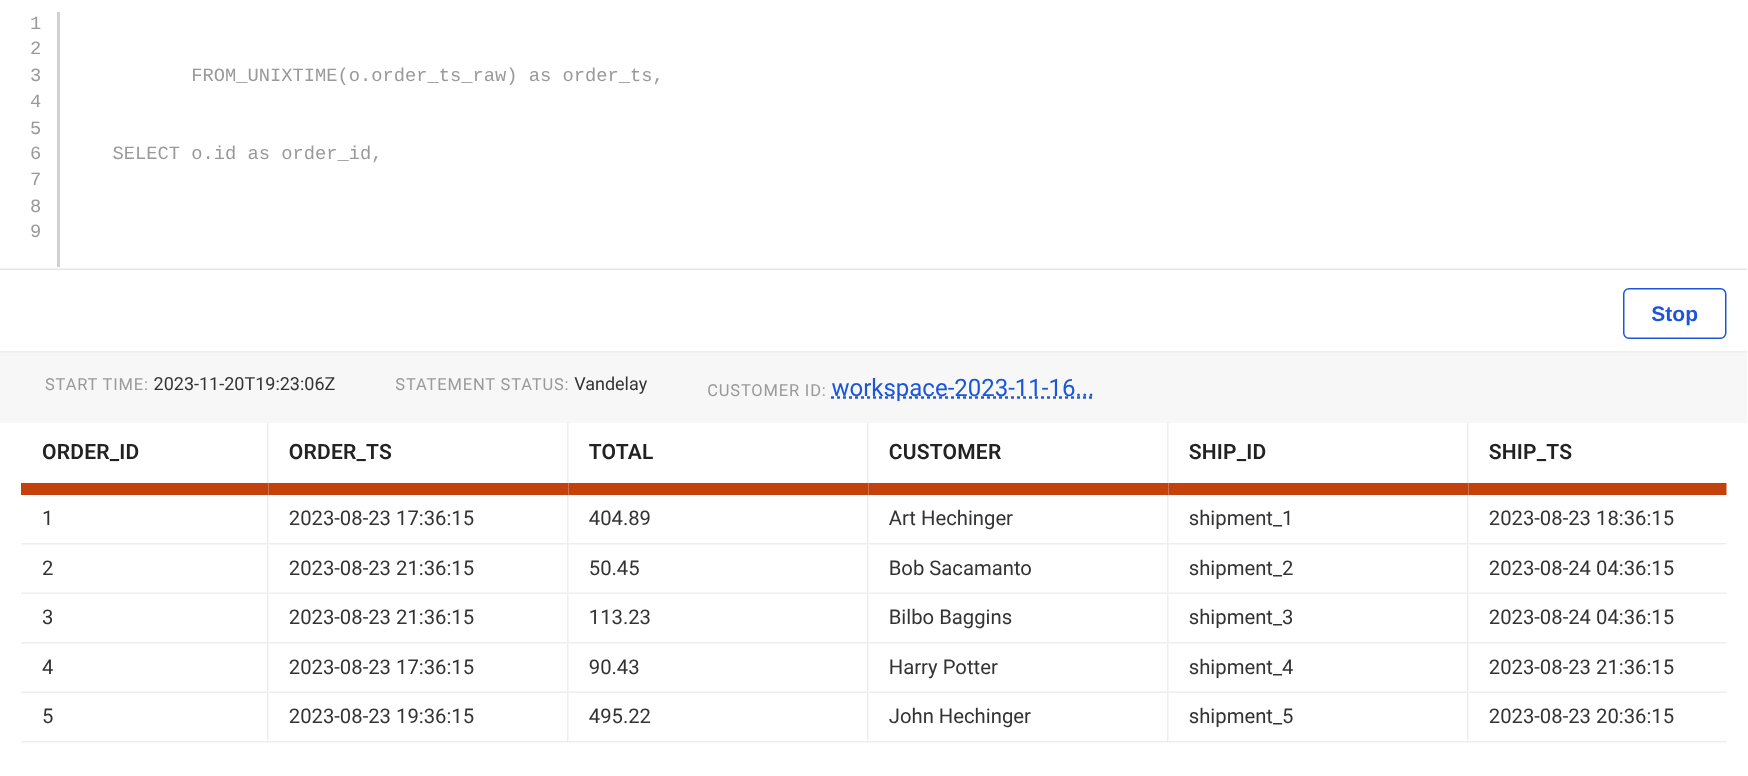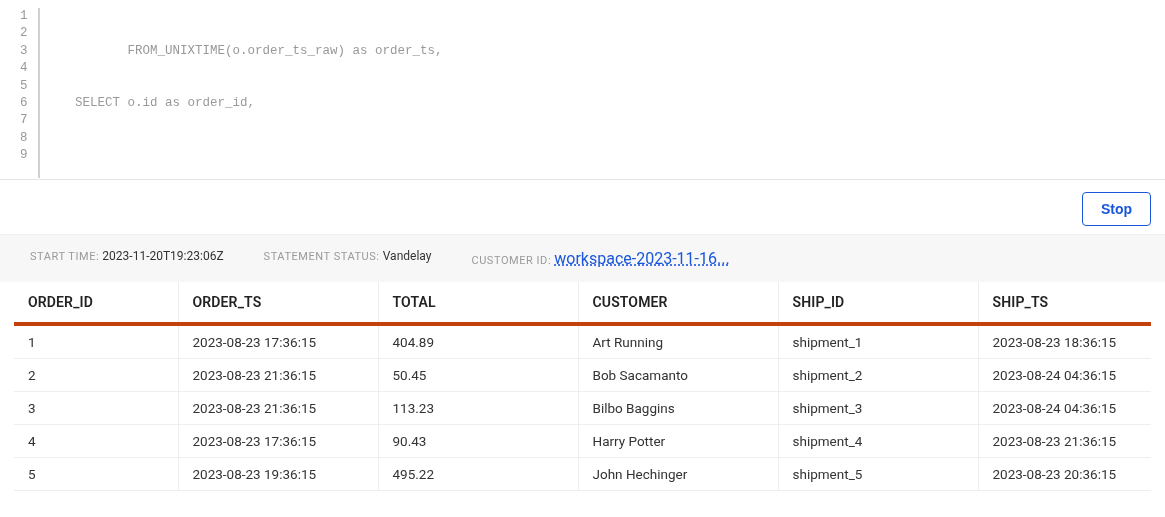--- a/index.html
+++ b/index.html
@@ -95,21 +95,21 @@
     .results-table {
       width: 100%;
       border-collapse: collapse;
       font-size: 13.5px;
     }
     .results-table thead th {
       text-align: left;
       padding: 12px 10px 12px 14px;
       font-weight: 600;
       color: #222;
-      border-bottom: 4px solid #c2410c;
+      border-bottom: 8px solid #c2410c;
       border-right: 1px solid #eee;
       letter-spacing: 0.01em;
       font-size: 14px;
     }
     .results-table thead th:last-child {
       border-right: none;
     }
     .results-table tbody td {
       padding: 8px 10px 8px 14px;
       border-bottom: 1px solid #eee;
@@ -195,21 +195,21 @@
       <th class="col-customer">CUSTOMER</th>
       <th class="col-shipid">SHIP_ID</th>
       <th>SHIP_TS</th>
     </tr>
   </thead>
   <tbody>
     <tr>
       <td>1</td>
       <td>2023-08-23 17:36:15</td>
       <td>404.89</td>
-      <td>Art Running</td>
+      <td>Art Hechinger</td>
       <td>shipment_1</td>
       <td>2023-08-23 18:36:15</td>
     </tr>
     <tr>
       <td>2</td>
       <td>2023-08-23 21:36:15</td>
       <td>50.45</td>
       <td>Bob Sacamanto</td>
       <td>shipment_2</td>
       <td>2023-08-24 04:36:15</td>

